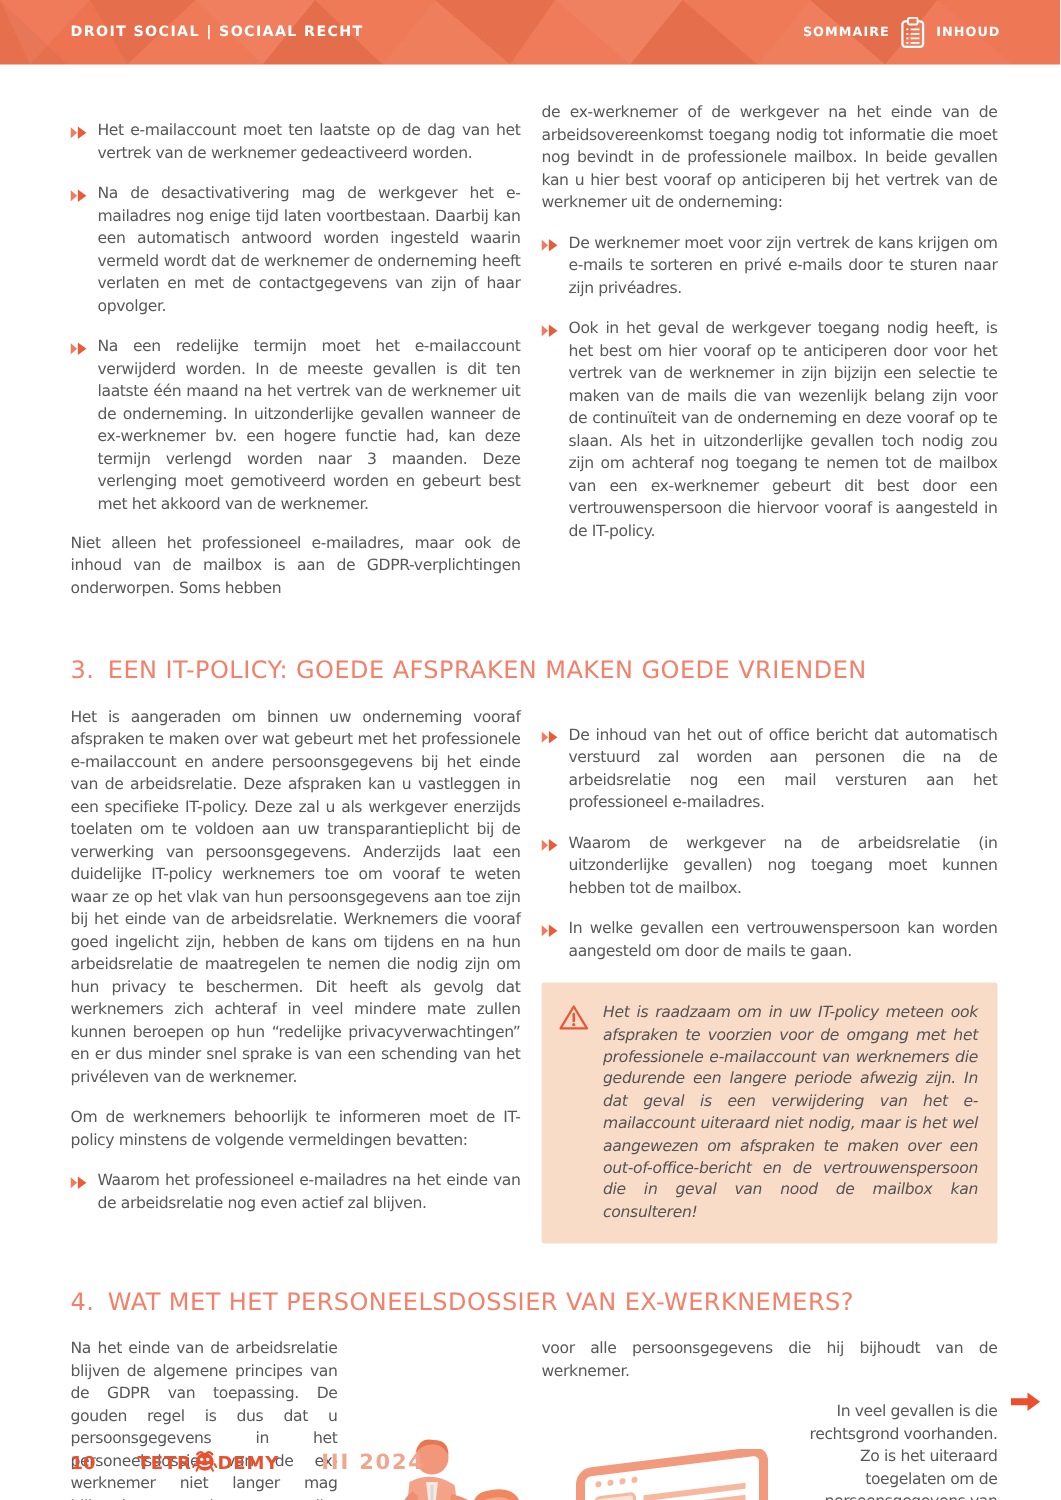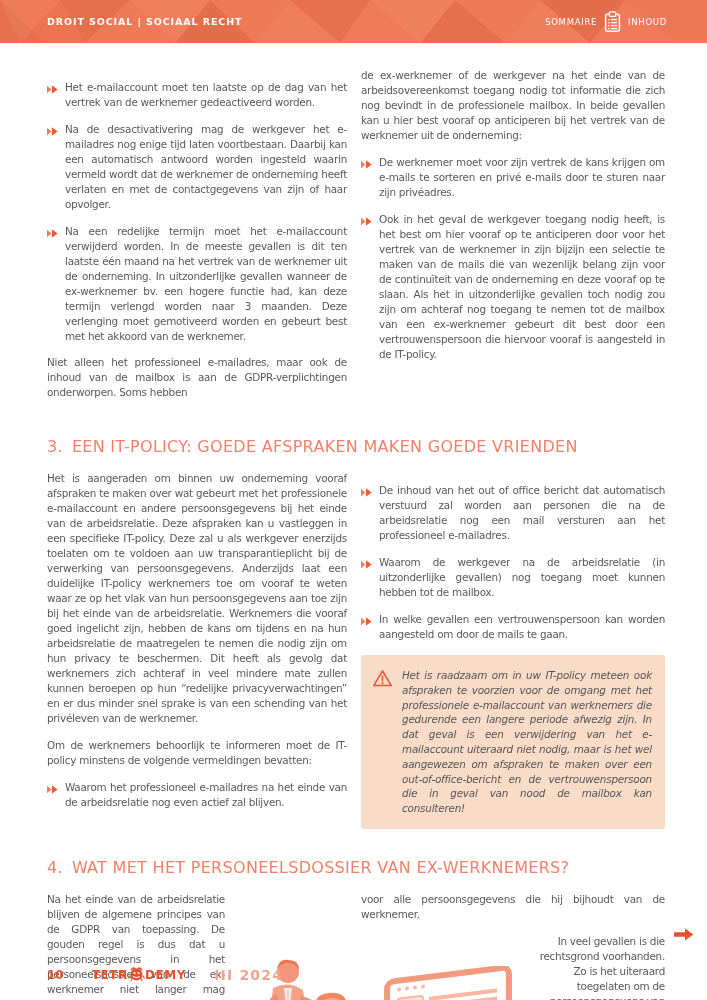--- a/index.html
+++ b/index.html
@@ -5,21 +5,21 @@
   html,body{margin:0;padding:0;background:#ffffff;}
   .page{position:relative;width:707px;height:1000px;background:#ffffff;overflow:hidden;
         font-family:"DejaVu Sans","Liberation Sans",sans-serif;color:#58585a;}
 
   
   .header{position:relative;height:43px;background:#ee7350;display:flex;align-items:center;
           justify-content:space-between;padding:0 40px 0 47px;box-sizing:border-box;}
   .header svg.pattern{position:absolute;inset:0;width:100%;height:100%;}
   .header-left{position:relative;z-index:2;color:#fff;font-size:9.5px;font-weight:bold;letter-spacing:0.9px;}
   .header-right{position:relative;z-index:2;display:flex;align-items:center;gap:7px;color:#fff;
-                font-size:8.5px;font-weight:normal;letter-spacing:0.7px;cursor:pointer;}
+                font-size:8.5px;font-weight:bold;letter-spacing:0.7px;cursor:pointer;}
 
   
   .content{padding:25px 42px 0 47px;box-sizing:border-box;}
   .cols{display:flex;gap:14px;}
   .col-l{width:300px;flex:0 0 300px;}
   .col-r{width:304px;flex:0 0 304px;}
   .body-text{font-size:10.4px;line-height:15px;letter-spacing:-0.25px;text-align:justify;hyphens:auto;}
   p.para{margin:0 0 12px 0;}
   .bullet{display:flex;margin:12px 0 11px 0;}
   .bullet .bicon{flex:0 0 18px;padding-top:3px;}
@@ -114,21 +114,21 @@
         <div class="bullet">
           <span class="bicon"><svg width="11" height="9" viewBox="0 0 11 9">
                 <polygon points="0,0.7 4.4,4.5 0,8.3" fill="#ea5b38" opacity="0.8"></polygon>
                 <polygon points="4.9,0.3 10.6,4.5 4.9,8.7" fill="#ea5b38"></polygon>
               </svg></span>
           <span class="btext">Na een redelijke termijn moet het e-mailaccount verwijderd worden. In de meeste gevallen is dit ten laatste één maand na het vertrek van de werknemer uit de onderneming. In uitzonderlijke gevallen wanneer de ex-werknemer bv. een hogere functie had, kan deze termijn verlengd worden naar 3 maanden. Deze verlenging moet gemotiveerd worden en gebeurt best met het akkoord van de werknemer.</span>
         </div>
         <p class="para">Niet alleen het professioneel e-mailadres, maar ook de inhoud van de mailbox is aan de GDPR-verplichtingen onderworpen. Soms hebben</p>
       </div>
       <div class="col-r">
-        <p class="para">de ex-werknemer of de werkgever na het einde van de arbeidsovereenkomst toegang nodig tot informatie die zich nog bevindt in de professionele mailbox. In beide gevallen kan u hier best vooraf op anticiperen bij het vertrek van de werknemer uit de onderneming:</p>
+        <p class="para">de ex-werknemer of de werkgever na het einde van de arbeidsovereenkomst toegang nodig tot informatie die moet nog bevindt in de professionele mailbox. In beide gevallen kan u hier best vooraf op anticiperen bij het vertrek van de werknemer uit de onderneming:</p>
         <div class="bullet">
           <span class="bicon"><svg width="11" height="9" viewBox="0 0 11 9">
                 <polygon points="0,0.7 4.4,4.5 0,8.3" fill="#ea5b38" opacity="0.8"></polygon>
                 <polygon points="4.9,0.3 10.6,4.5 4.9,8.7" fill="#ea5b38"></polygon>
               </svg></span>
           <span class="btext">De werknemer moet voor zijn vertrek de kans krijgen om e-mails te sorteren en privé e-mails door te sturen naar zijn privéadres.</span>
         </div>
         <div class="bullet">
           <span class="bicon"><svg width="11" height="9" viewBox="0 0 11 9">
                 <polygon points="0,0.7 4.4,4.5 0,8.3" fill="#ea5b38" opacity="0.8"></polygon>

